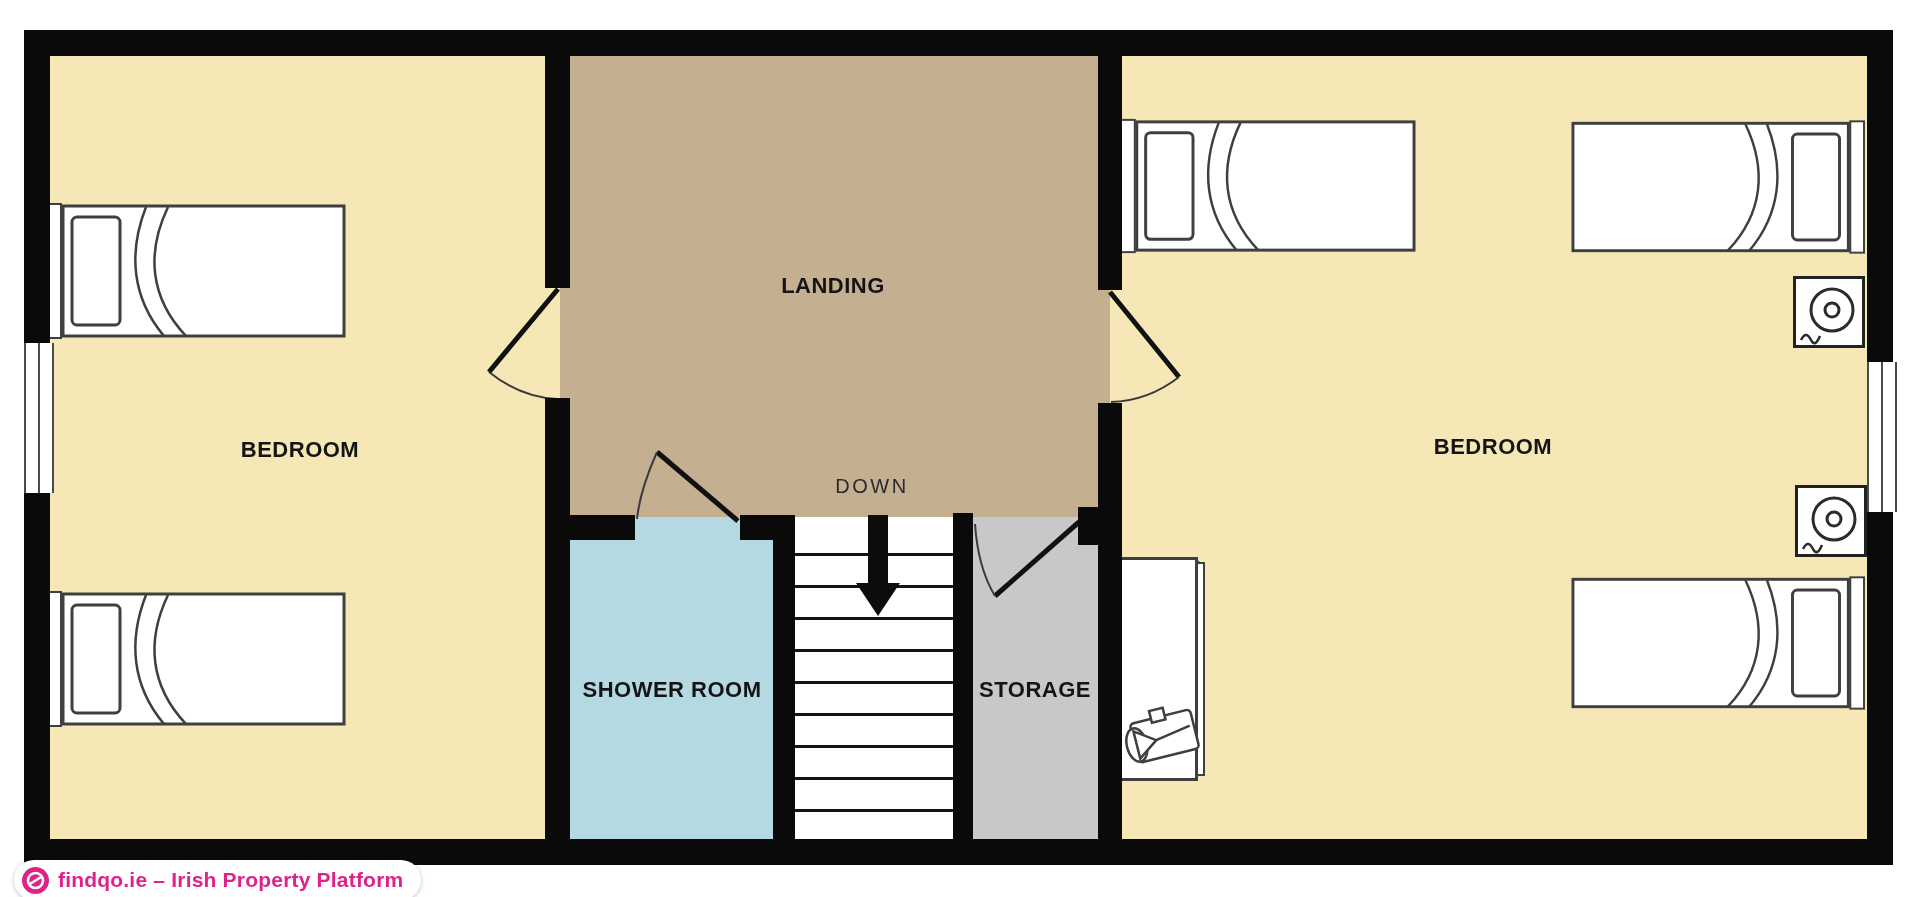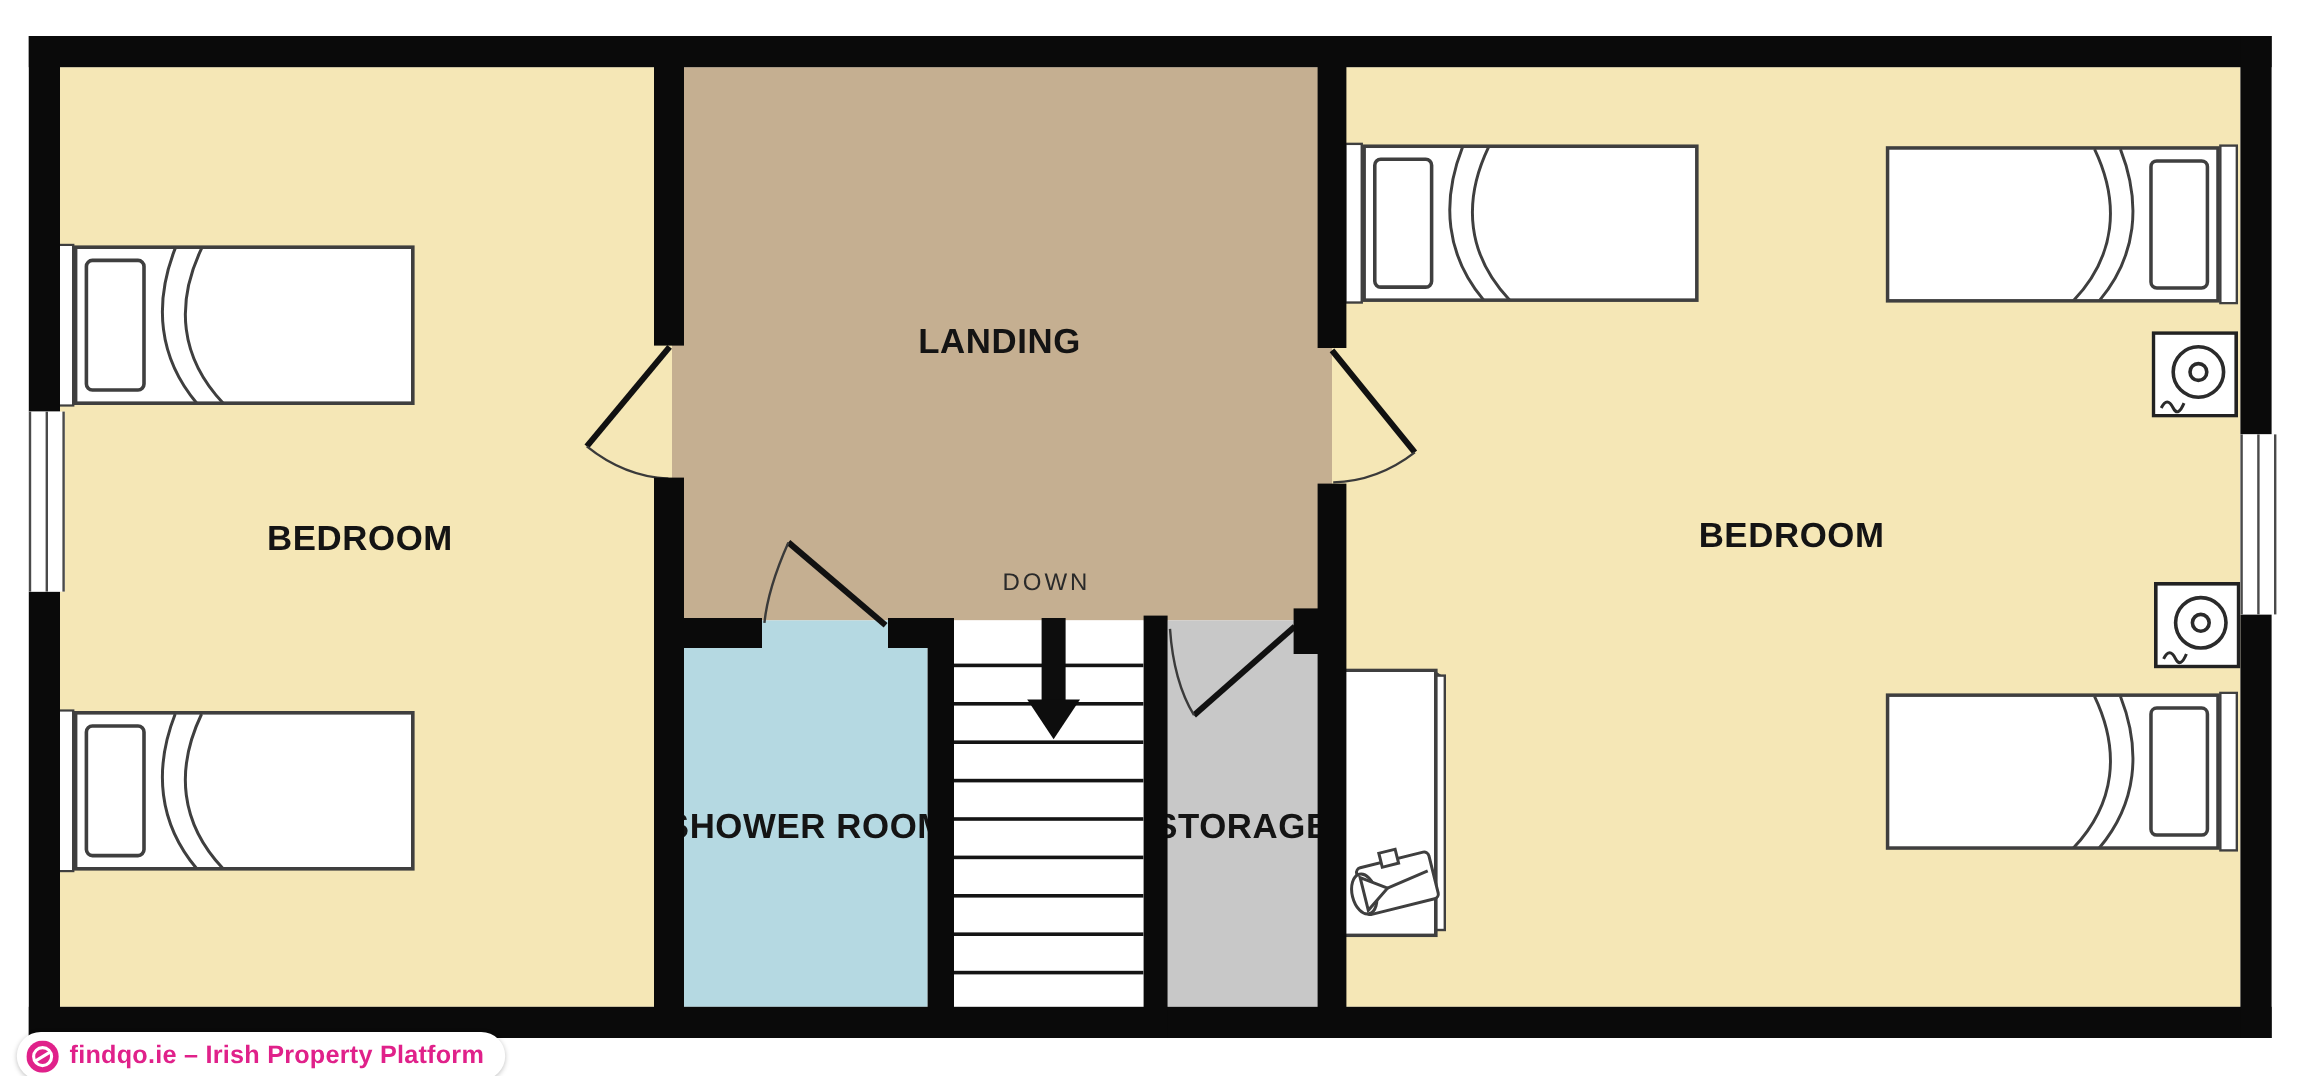--- a/index.html
+++ b/index.html
@@ -1,20 +1,20 @@
 <!DOCTYPE html>
 <html style="--wall: #0a0a0a; --bedroom_fill: #f5e7b6; --landing_fill: #c5af91; --shower_fill: #b5d9e2; --storage_fill: #c8c8c8; --stair_fill: #ffffff; --furniture_outline: #3f3f3f; --accent: #e0218a;"><head>
 <meta charset="utf-8">
 <style>
   html,body{margin:0;padding:0;background:#ffffff;width:1920px;height:897px;overflow:hidden;
     font-family:"Liberation Sans", sans-serif;}
   .plan{position:absolute;left:0;top:0;width:1920px;height:897px;}
   .room{position:absolute;z-index:1;}
   .room-label{position:absolute;z-index:2;transform:translate(-50%,-50%);
-    font-weight:bold;font-size:29px;letter-spacing:.5px;color:#141414;white-space:nowrap;}
+    font-weight:bold;font-size:22px;letter-spacing:.5px;color:#141414;white-space:nowrap;}
   .down-label{position:absolute;z-index:2;transform:translate(-50%,-50%);
     font-weight:normal;font-size:20px;letter-spacing:2.5px;color:#2a2a2a;white-space:nowrap;}
   .wall{position:absolute;background:var(--wall,#0a0a0a);z-index:5;}
   .window{position:absolute;background:#ffffff;z-index:6;}
   .window.v{border-left:2px solid #4a4a4a;border-right:2px solid #4a4a4a;}
   .window.v::after{content:"";position:absolute;left:50%;top:0;bottom:0;width:2px;
     margin-left:-1px;background:#4a4a4a;}
   .stairs-bg{position:absolute;left:795px;top:517px;width:158px;height:322px;
     background:var(--stair_fill,#fff);z-index:2;overflow:hidden;}
   .tread{position:absolute;left:0;right:0;height:3px;background:#141414;}

